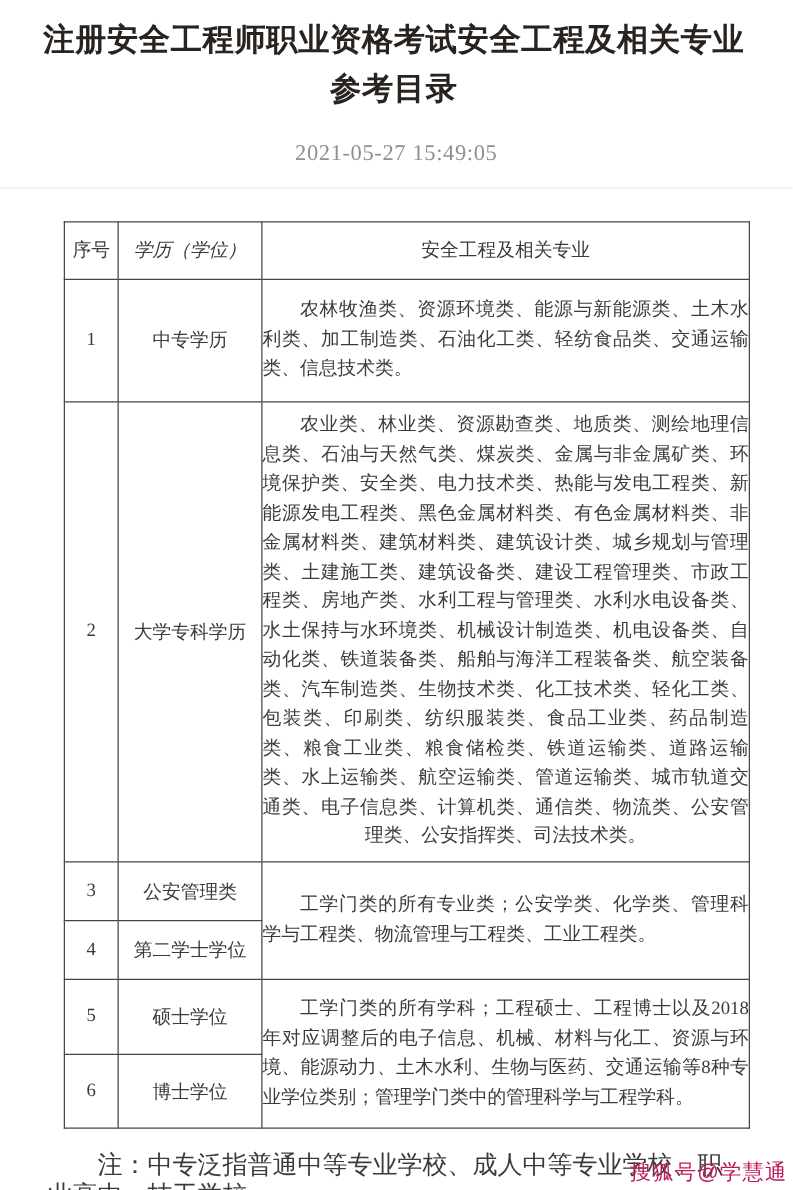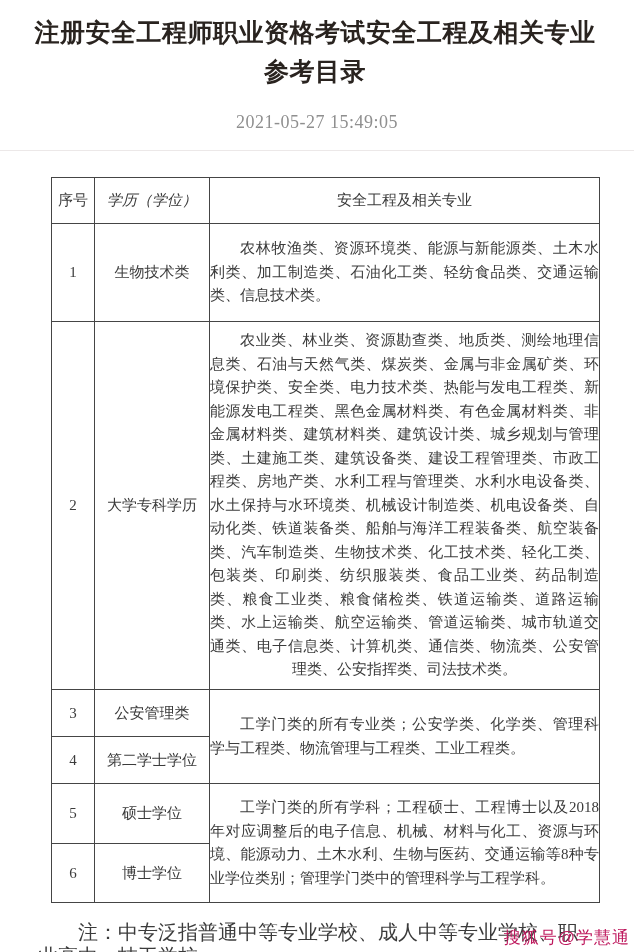--- a/index.html
+++ b/index.html
@@ -103,21 +103,21 @@
   <thead>
     <tr>
       <th class="col-index">序号</th>
       <th class="col-degree">学历（学位）</th>
       <th class="col-majors">安全工程及相关专业</th>
     </tr>
   </thead>
   <tbody>
     <tr class="r-one">
       <td class="num-cell">1</td>
-      <td class="degree-cell">生物技术类</td>
+      <td class="degree-cell">中专学历</td>
       <td class="majors-cell">农林牧渔类、资源环境类、能源与新能源类、土木水利类、加工制造类、石油化工类、轻纺食品类、交通运输类、信息技术类。</td>
     </tr>
     <tr class="r-big">
       <td class="num-cell">2</td>
       <td class="degree-cell">大学专科学历</td>
       <td class="majors-cell center-last">农业类、林业类、资源勘查类、地质类、测绘地理信息类、石油与天然气类、煤炭类、金属与非金属矿类、环境保护类、安全类、电力技术类、热能与发电工程类、新能源发电工程类、黑色金属材料类、有色金属材料类、非金属材料类、建筑材料类、建筑设计类、城乡规划与管理类、土建施工类、建筑设备类、建设工程管理类、市政工程类、房地产类、水利工程与管理类、水利水电设备类、水土保持与水环境类、机械设计制造类、机电设备类、自动化类、铁道装备类、船舶与海洋工程装备类、航空装备类、汽车制造类、生物技术类、化工技术类、轻化工类、包装类、印刷类、纺织服装类、食品工业类、药品制造类、粮食工业类、粮食储检类、铁道运输类、道路运输类、水上运输类、航空运输类、管道运输类、城市轨道交通类、电子信息类、计算机类、通信类、物流类、公安管理类、公安指挥类、司法技术类。</td>
     </tr>
     <tr class="r-short">
       <td class="num-cell">3</td>
       <td class="degree-cell">公安管理类</td>

